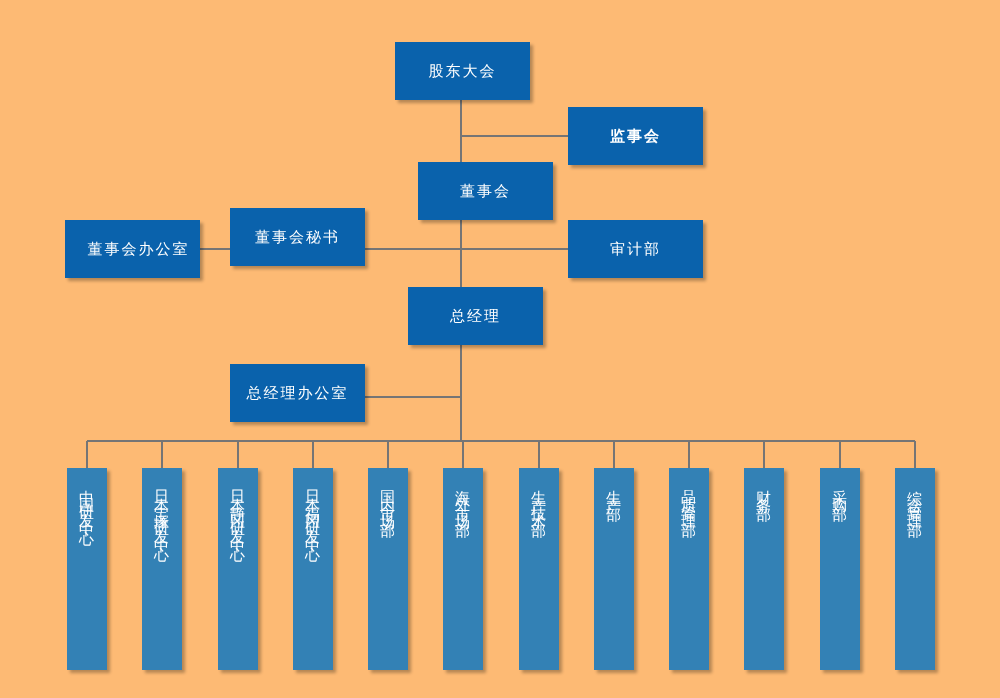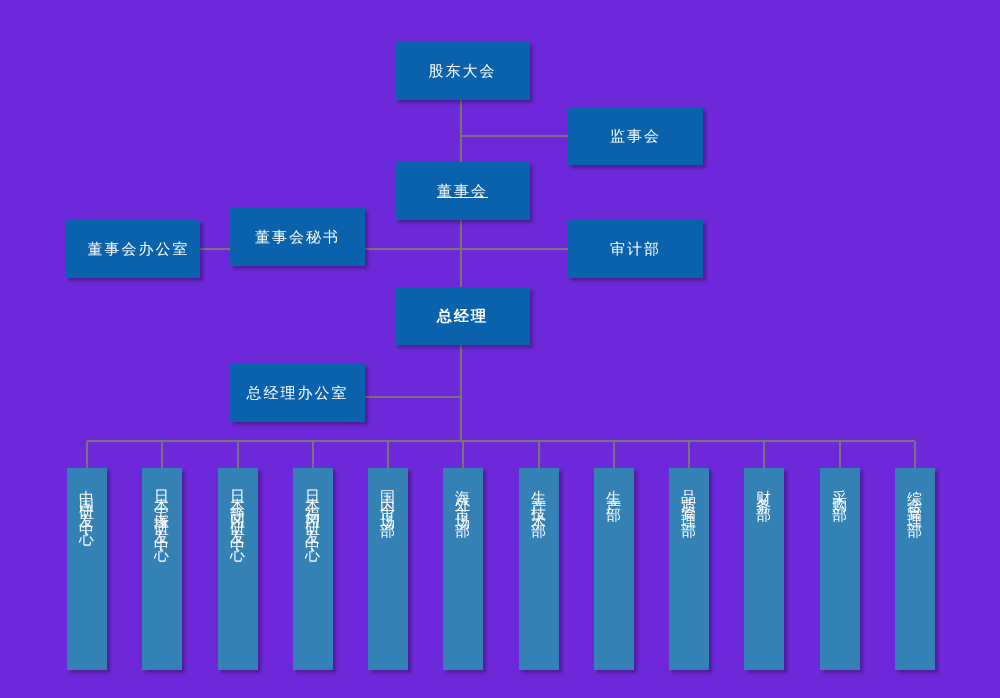--- a/index.html
+++ b/index.html
@@ -1,20 +1,20 @@
 <!DOCTYPE html>
 <html style="--node-primary: #0a62ac; --node-secondary: #3381b5; --line: #757575; --text: #ffffff;"><head>
 <meta charset="utf-8">
 <style>
   html, body { margin: 0; padding: 0; background: #ffffff; }
   .canvas {
     position: relative;
     width: 1000px;
     height: 698px;
-    background: #6d28d9;
+    background: #fdba74;
     font-family: "Liberation Sans", "DejaVu Sans", sans-serif;
     overflow: hidden;
   }
   .line {
     position: absolute;
     background: var(--line, #757575);
   }
   .node {
     position: absolute;
     background: var(--node-primary, #0a62ac);
@@ -67,36 +67,36 @@
   <div class="line" style="left:538px; top:441px; width:1.5px; height:27px;"></div>
   <div class="line" style="left:613px; top:441px; width:1.5px; height:27px;"></div>
   <div class="line" style="left:688px; top:441px; width:1.5px; height:27px;"></div>
   <div class="line" style="left:763px; top:441px; width:1.5px; height:27px;"></div>
   <div class="line" style="left:839px; top:441px; width:1.5px; height:27px;"></div>
   <div class="line" style="left:914px; top:441px; width:1.5px; height:27px;"></div>
 
   <div class="node h" style="left:395px; top:42px;">
     <span class="lbl">股东大会</span>
   </div>
-  <div class="node h" style="left:568px; top:107px;">
+  <div class="node h" style="left:568px; top:107px;font-weight:bold;">
     <span class="lbl">监事会</span>
   </div>
-  <div class="node h" style="left:395px; top:162px;text-decoration:underline;">
+  <div class="node h" style="left:418px; top:162px;">
     <span class="lbl">董事会</span>
   </div>
   <div class="node h" style="left:65px; top:220px;padding-left:12px;">
     <span class="lbl">董事会办公室</span>
   </div>
   <div class="node h" style="left:230px; top:208px;">
     <span class="lbl">董事会秘书</span>
   </div>
   <div class="node h" style="left:568px; top:220px;text-align:right;">
     <span class="lbl">审计部</span>
   </div>
-  <div class="node h" style="left:395px; top:287px;font-weight:bold;">
+  <div class="node h" style="left:408px; top:287px;">
     <span class="lbl">总经理</span>
   </div>
   <div class="node h" style="left:230px; top:364px;">
     <span class="lbl">总经理办公室</span>
   </div>
 
   <div class="node v" style="left:67px; top:468px;">
     <span class="lbl">中国研发中心</span>
   </div>
   <div class="node v" style="left:142px; top:468px;">

